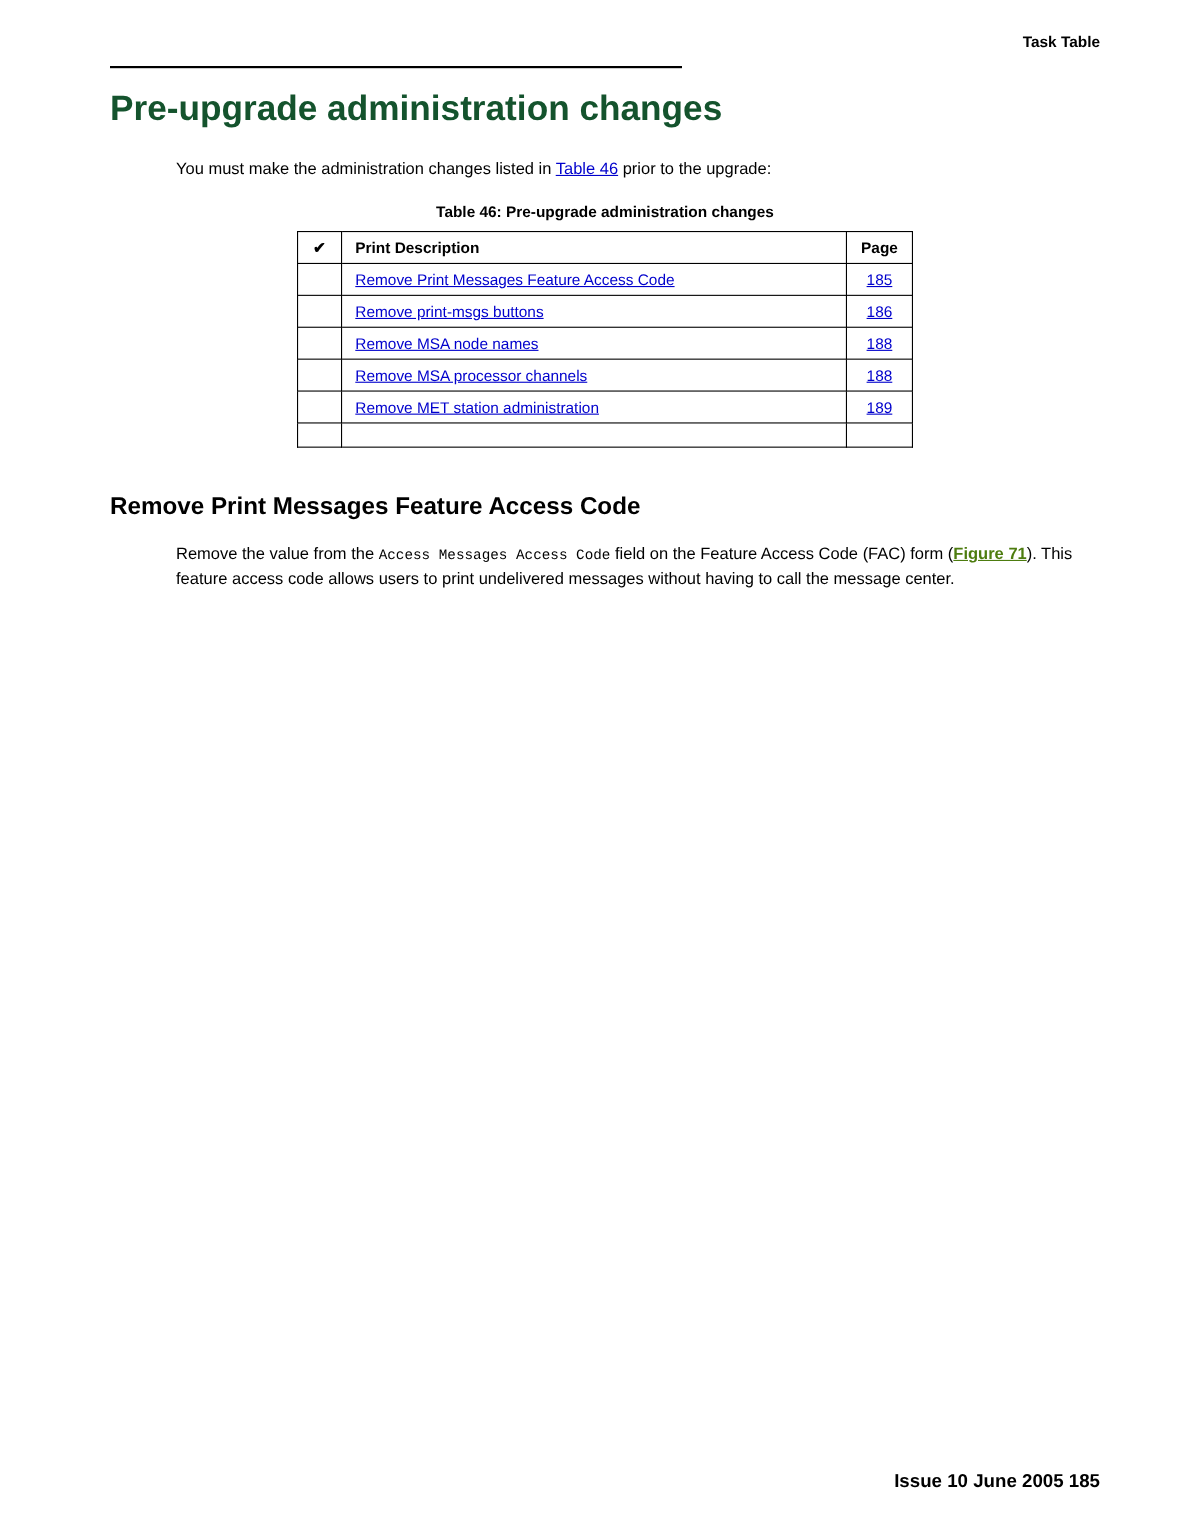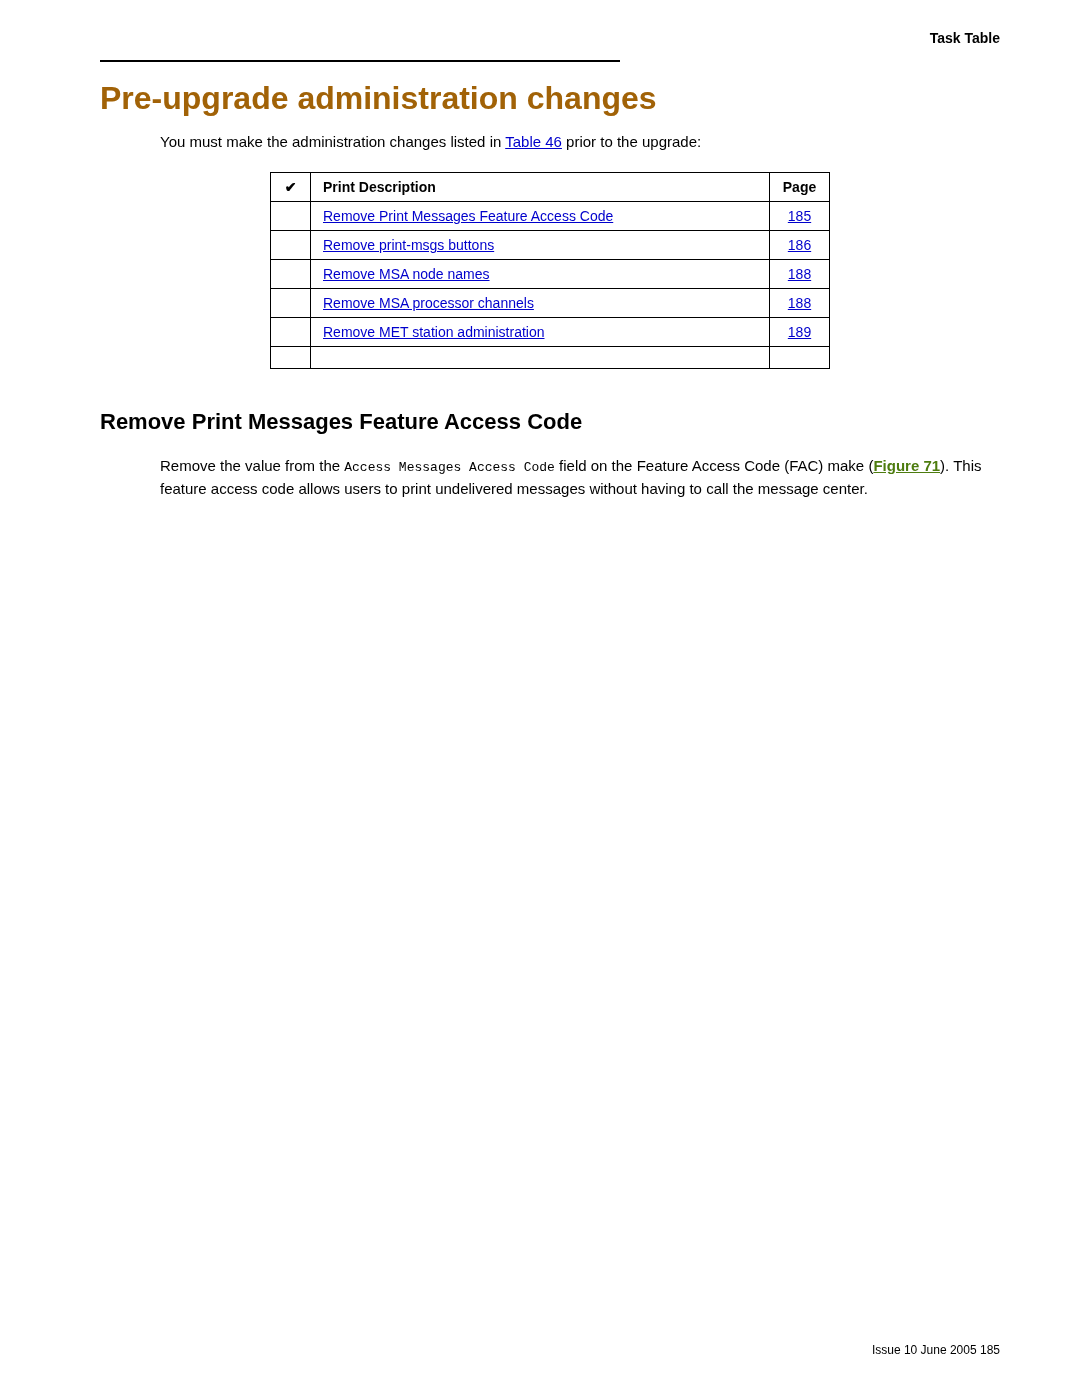--- a/index.html
+++ b/index.html
@@ -36,22 +36,22 @@
     .top-rule {
       border: none;
       border-top: 2px solid #000;
       margin-bottom: 18px;
       width: 520px;
     }
 
     .page-title {
       font-size: 32px;
       font-weight: bold;
-      margin-bottom: 16px;
-      color: #a16207;
+      margin-bottom: 28px;
+      color: #14532d;
     }
 
     .intro-text {
       font-size: 15px;
       margin-bottom: 22px;
       margin-left: 60px;
     }
 
     .intro-text a {
       color: #0000cc;
@@ -129,39 +129,40 @@
     .section-body a {
       color: #4d7c0f;
       text-decoration: underline;
       font-weight: bold;
     }
 
     .footer {
       position: absolute;
       bottom: 40px;
       right: 80px;
-      font-size: 12px;
-      font-weight: normal;
+      font-size: 17px;
+      font-weight: bold;
     }
   </style>
 </head>
 <body>
 
 <div class="page-container">
 
   <div class="header-right">Task Table</div>
 
   <hr class="top-rule">
 
   <h1 class="page-title">Pre-upgrade administration changes</h1>
 
   <p class="intro-text">
     <span>You must make the administration changes listed in </span><a href="#">Table 46</a><span> prior to the upgrade:</span>
   </p>
 
+  <p class="table-caption">Table 46: Pre-upgrade administration changes</p>
 
   <div class="task-table-wrapper">
     <table class="task-table">
       <thead>
         <tr>
           <th class="checkmark-col">✔</th>
           <th>Print Description</th>
           <th class="page-col">Page</th>
         </tr>
       </thead>
@@ -197,18 +198,18 @@
             <td></td>
             <td></td>
           </tr>
         </tbody>
     </table>
   </div>
 
   <h2 class="section-title">Remove Print Messages Feature Access Code</h2>
 
   <p class="section-body">
-    <span>Remove the value from the </span><code>Access Messages Access Code</code><span> field on the Feature Access Code (FAC) make (</span><a href="#">Figure 71</a><span>). This feature access code allows users to print undelivered messages without having to call the message center.</span>
+    <span>Remove the value from the </span><code>Access Messages Access Code</code><span> field on the Feature Access Code (FAC) form (</span><a href="#">Figure 71</a><span>). This feature access code allows users to print undelivered messages without having to call the message center.</span>
   </p>
 
   <div class="footer">Issue 10   June 2005   185</div>
 
 </div>
 
 </body></html>

